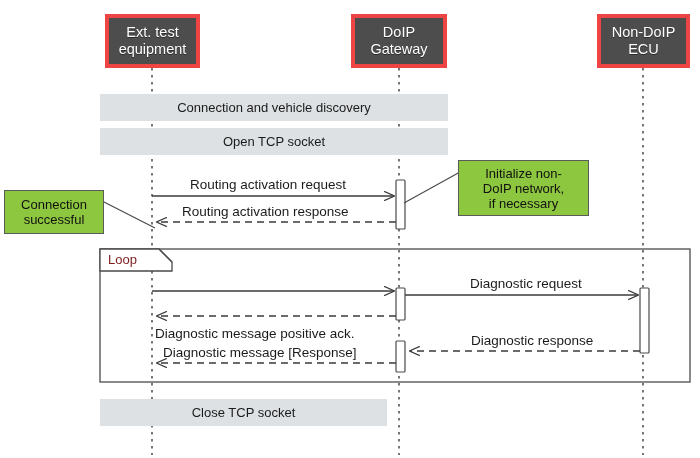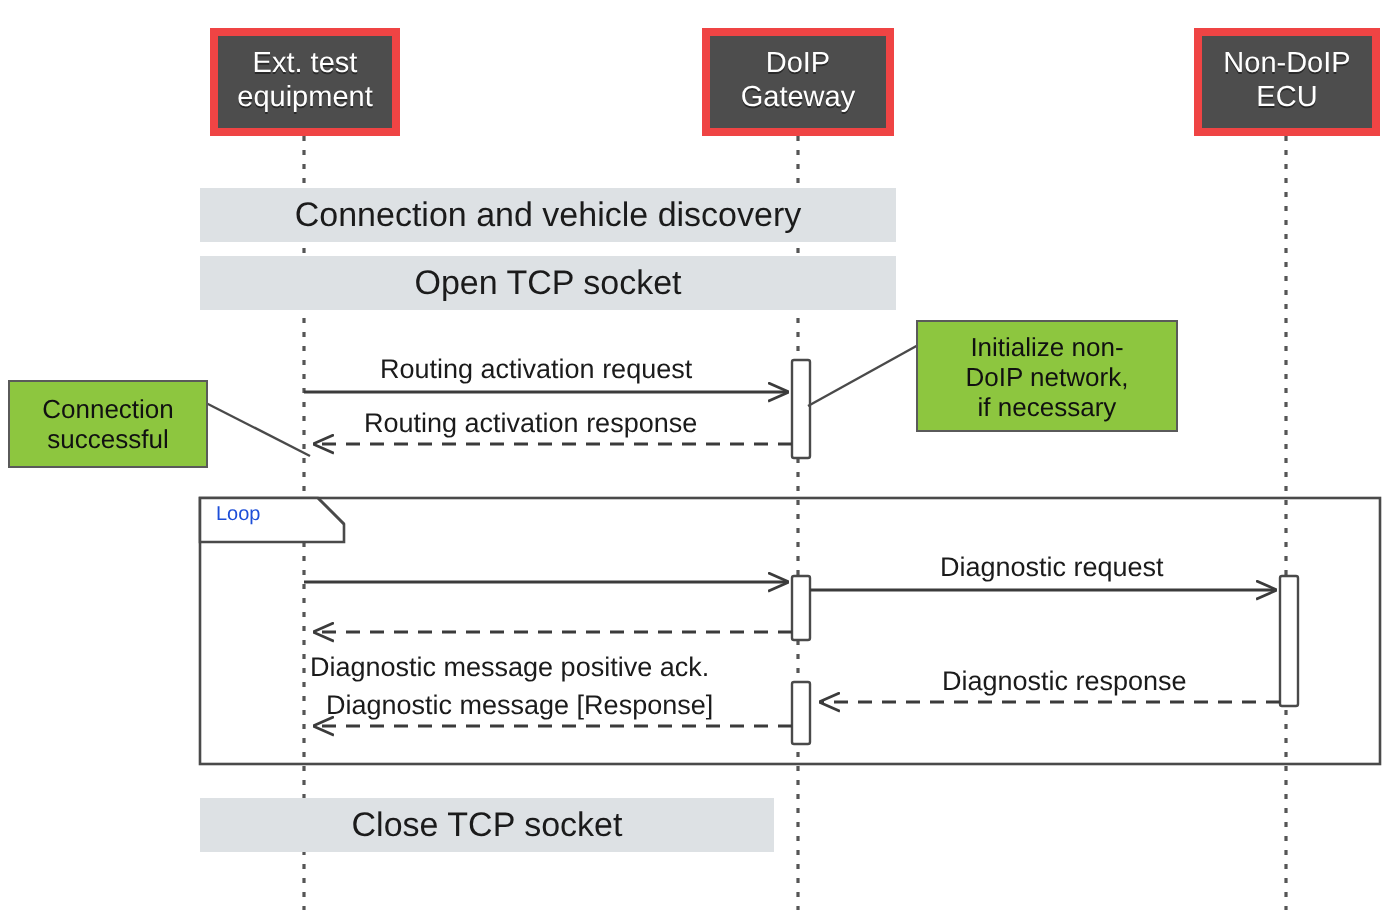--- a/index.html
+++ b/index.html
@@ -33,21 +33,21 @@
     display: flex;
     align-items: center;
     justify-content: center;
     box-sizing: border-box;
     text-shadow: 0 1px 0 rgba(0,0,0,0.45);
   }
   .band {
     position: absolute;
     background: #dde1e4;
     color: #1b1b1b;
-    font-size: 17px;
+    font-size: 13px;
     display: flex;
     align-items: center;
     justify-content: center;
     box-sizing: border-box;
   }
   .note {
     position: absolute;
     background: #8dc63f;
     border: 1px solid #5a5a5a;
     color: #111111;
@@ -61,22 +61,22 @@
     padding: 2px 4px;
   }
   .msg-label {
     position: absolute;
     font-size: 13.5px;
     color: #1b1b1b;
     white-space: nowrap;
   }
   .frame-label {
     position: absolute;
-    font-size: 10px;
-    color: #1d4ed8;
+    font-size: 13px;
+    color: #7f1d1d;
     white-space: nowrap;
     text-align: right;
   }
 </style>
 </head>
 <body>
 
 <div id="diagram-root">
 
   <svg id="diagram-svg" viewBox="0 0 700 458" xmlns="http://www.w3.org/2000/svg">

